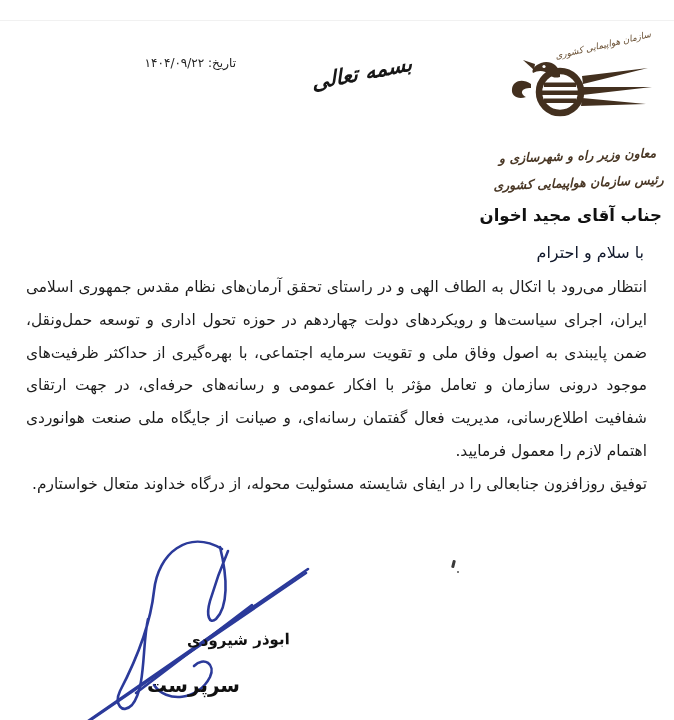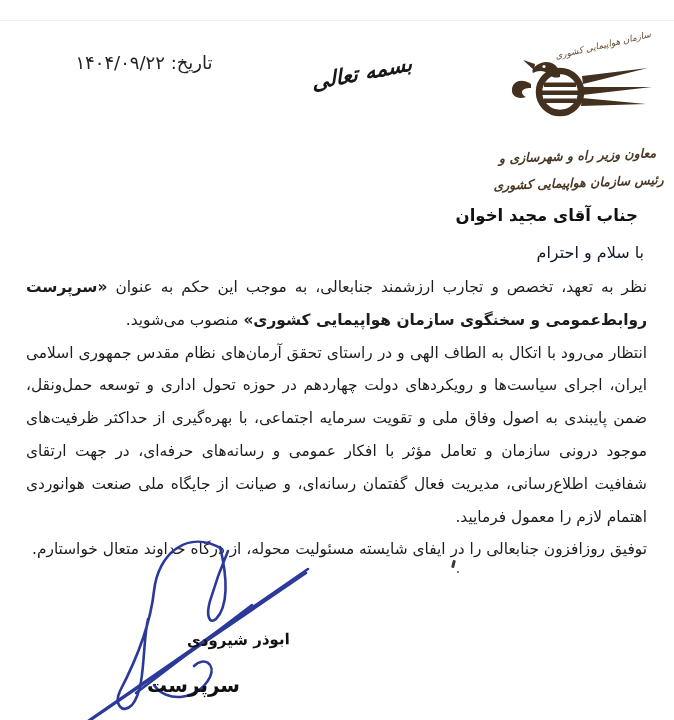--- a/index.html
+++ b/index.html
@@ -12,22 +12,22 @@
   html,body{background:#ffffff;}
   body{
     width:674px;height:720px;position:relative;overflow:hidden;
     font-family:"DejaVu Sans",sans-serif;color:var(--text);
     direction:rtl;
   }
   .scan-line{position:absolute;left:0;top:20px;width:674px;height:1px;background:#f1f1f1;}
 
   
   .meta-block{
-    position:absolute;left:41px;top:48px;width:206px;
-    direction:rtl;text-align:center;font-size:18px;line-height:30px;color:#222;
+    position:absolute;left:30px;top:48px;width:206px;
+    direction:rtl;text-align:right;font-size:12px;line-height:30px;color:#222;
   }
   .meta-row .value{letter-spacing:.5px;}
 
   .besmele{
     position:absolute;left:292px;top:60px;width:140px;
     text-align:center;font-size:21px;font-weight:bold;font-style:italic;
     transform:rotate(-11deg) skewX(-6deg);color:#171717;
     font-family:"DejaVu Serif",serif;white-space:nowrap;
   }
 
@@ -39,21 +39,21 @@
   }
   .emblem-svg{display:block;margin:12px auto 0 auto;}
   .org-titles{
     margin-top:2px;font-style:italic;color:#4a3826;
     font-size:12.5px;font-weight:bold;line-height:27px;white-space:nowrap;
     transform:rotate(-2deg);
   }
 
   
   .addressee{
-    position:absolute;right:36px;top:206px;font-size:16.5px;font-weight:bold;color:#111;margin-left:13px;
+    position:absolute;right:12px;top:206px;font-size:16.5px;font-weight:bold;color:#111;margin-left:13px;
   }
   .salutation{
     position:absolute;right:30px;top:243px;font-size:16px;color:#0f172a;
   }
 
   
   .body-text{
     position:absolute;top:271px;right:27px;left:26px;
     font-size:15.4px;line-height:32.8px;color:var(--text);
     text-align:justify;text-align-last:right;direction:rtl;
@@ -129,21 +129,20 @@
   <div class="org-titles">
     <div>معاون وزیر راه و شهرسازی و</div>
     <div>رئیس سازمان هواپیمایی کشوری</div>
   </div>
 </div>
 
 <div class="addressee">جناب آقای مجید اخوان</div>
 <div class="salutation">با سلام و احترام</div>
 
 <div class="body-text">
-  <p><span>نظر به تعهد، تخصص و تجارب ارزشمند جنابعالی، به موجب این حکم به عنوان </span><span class="bold">«سرپرست روابط‌عمومی و سخنگوی سازمان هواپیمایی کشوری»</span><span> منصوب می‌شوید.</span></p>
   <p>انتظار می‌رود با اتکال به الطاف الهی و در راستای تحقق آرمان‌های نظام مقدس جمهوری اسلامی ایران، اجرای سیاست‌ها و رویکردهای دولت چهاردهم در حوزه تحول اداری و توسعه حمل‌ونقل، ضمن پایبندی به اصول وفاق ملی و تقویت سرمایه اجتماعی، با بهره‌گیری از حداکثر ظرفیت‌های موجود درونی سازمان و تعامل مؤثر با افکار عمومی و رسانه‌های حرفه‌ای، در جهت ارتقای شفافیت اطلاع‌رسانی، مدیریت فعال گفتمان رسانه‌ای، و صیانت از جایگاه ملی صنعت هوانوردی اهتمام لازم را معمول فرمایید.</p>
   <p>توفیق روزافزون جنابعالی را در ایفای شایسته مسئولیت محوله، از درگاه خداوند متعال خواستارم.</p>
 </div>
 
 <div class="signature-area">
   <svg class="sig-svg" width="250" height="210" viewBox="0 0 250 210">
     <g fill="none" stroke="var(--ink)" stroke-width="2.6" stroke-linecap="round">
 
       <path d="M152,26 C118,6 88,30 84,68 C80,105 62,145 50,168 C44,181 52,192 62,182 C76,166 72,122 78,96"></path>
 

